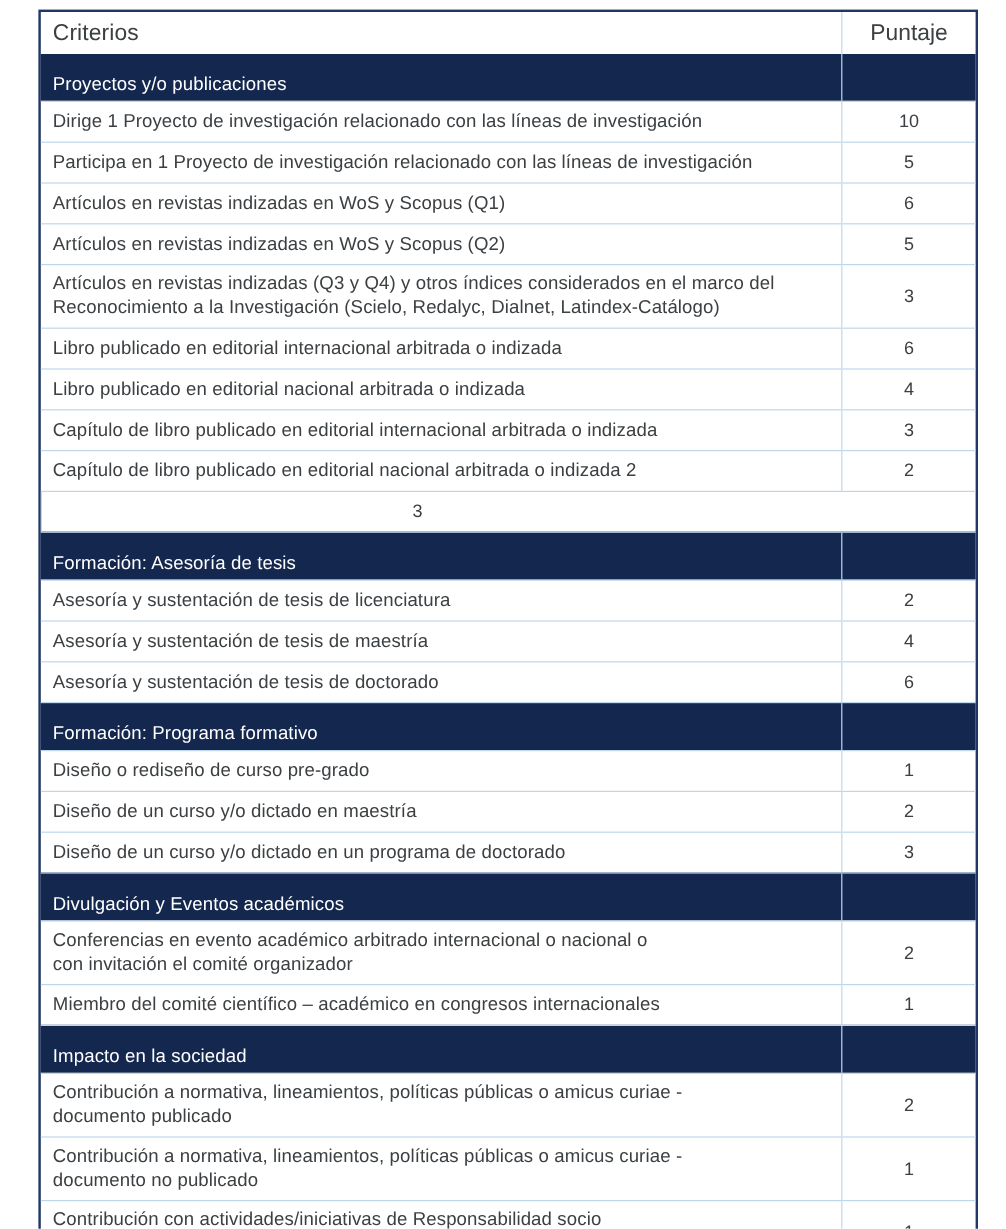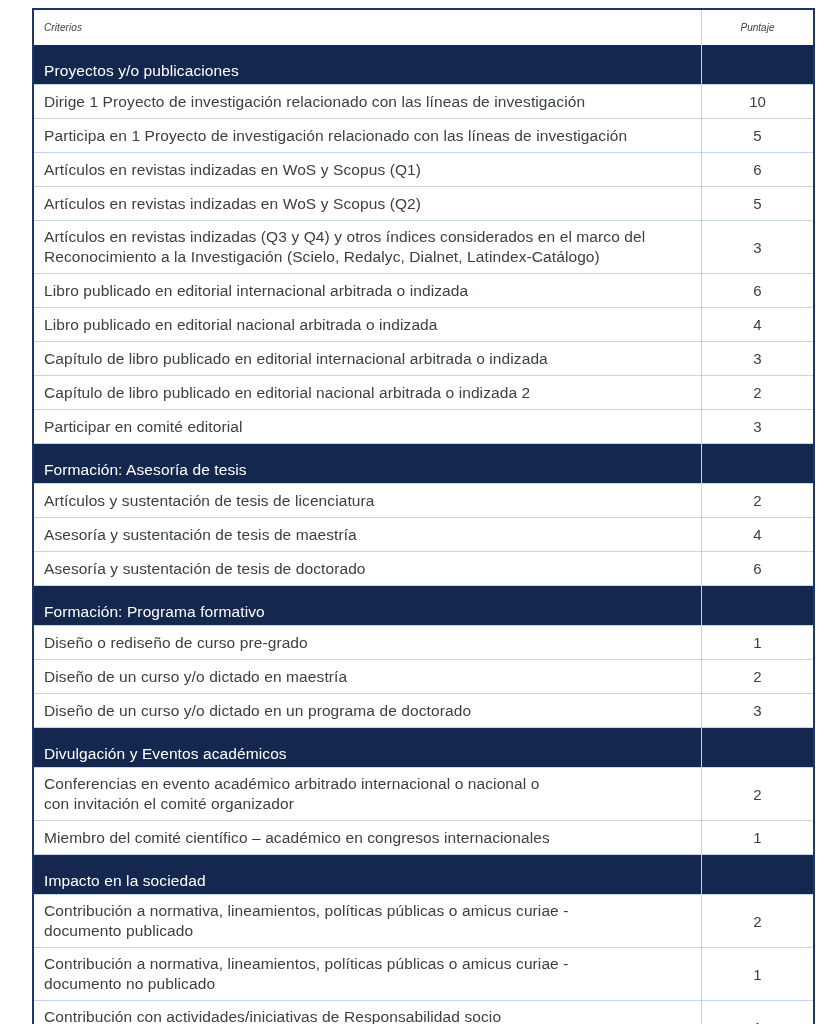--- a/index.html
+++ b/index.html
@@ -52,23 +52,22 @@
     justify-content: center;
     border-left: 1px solid var(--divider_blue);
     font-size: 15px;
     padding: 2px 4px;
   }
   .header-row {
     min-height: 35px;
   }
   .header-row .criteria-cell,
   .header-row .score-cell {
-    font-size: 10px;
+    font-size: 19px;
     color: var(--text);
-    font-style: italic;
   }
   .section-row {
     background: var(--navy);
     color: var(--section_text);
     min-height: 31px;
   }
   .section-row .criteria-cell {
     padding-top: 16px;
     padding-bottom: 3px;
   }
@@ -128,29 +127,28 @@
         </div>
         <div class="row item-row">
           <div class="cell criteria-cell">Capítulo de libro publicado en editorial internacional arbitrada o indizada</div>
           <div class="cell score-cell">3</div>
         </div>
         <div class="row item-row">
           <div class="cell criteria-cell">Capítulo de libro publicado en editorial nacional arbitrada o indizada 2</div>
           <div class="cell score-cell">2</div>
         </div>
         <div class="row item-row">
-          <div class="cell criteria-cell">Participar en comité editorial</div>
           <div class="cell score-cell">3</div>
         </div>
         <div class="row section-row">
           <div class="cell criteria-cell">Formación: Asesoría de tesis</div>
           <div class="cell score-cell"></div>
         </div>
         <div class="row item-row">
-          <div class="cell criteria-cell">Artículos y sustentación de tesis de licenciatura</div>
+          <div class="cell criteria-cell">Asesoría y sustentación de tesis de licenciatura</div>
           <div class="cell score-cell">2</div>
         </div>
         <div class="row item-row">
           <div class="cell criteria-cell">Asesoría y sustentación de tesis de maestría</div>
           <div class="cell score-cell">4</div>
         </div>
         <div class="row item-row">
           <div class="cell criteria-cell">Asesoría y sustentación de tesis de doctorado</div>
           <div class="cell score-cell">6</div>
         </div>

